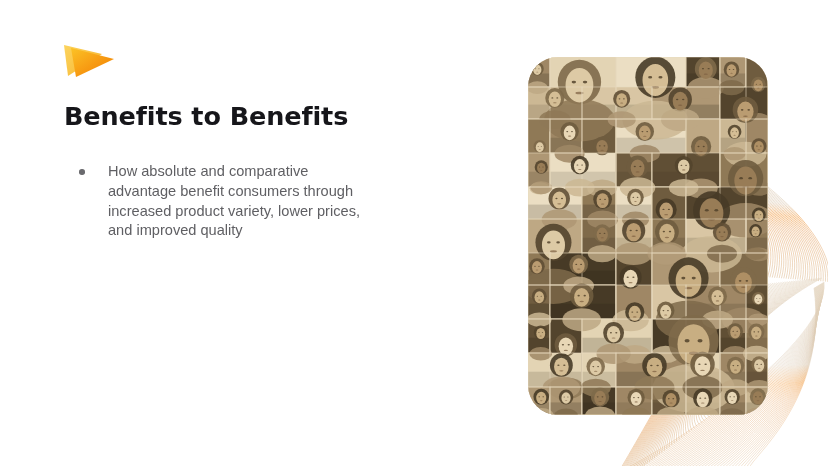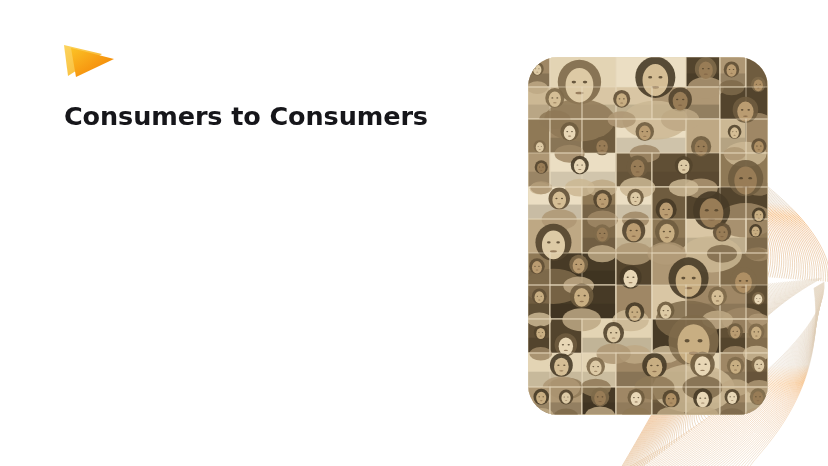--- a/index.html
+++ b/index.html
@@ -274,22 +274,28 @@
         <stop offset="55%" stop-color="#f79a12"></stop>
         <stop offset="100%" stop-color="#ef8200"></stop>
       </linearGradient>
     </defs>
 
     <path d="M2 3 L40 12 L6 34 Z" fill="url(#logoGradA)"></path>
 
     <path d="M9 6 L52 17 L14 35 Z" fill="url(#logoGradB)"></path>
   </svg>
 
-  <div id="title">Consumers to Consumers</div>
-
+  <div id="title">Benefits to Benefits</div>
+
+  <ul id="bullet-list">
+    <li class="bullet-item">
+      <span class="bullet-marker"></span>
+      <span class="bullet-text">How absolute and comparative advantage benefit consumers through increased product variety, lower prices, and improved quality</span>
+    </li>
+  </ul>
 
   <div id="photo-card">
     <svg id="collage" viewBox="0 0 240 358" preserveAspectRatio="none" aria-hidden="true">
       <defs>
         <linearGradient id="sk1" x1="0" y1="0" x2="1" y2="1">
           <stop offset="0%" stop-color="#6a5a44"></stop>
             <stop offset="100%" stop-color="#b9a versus"></stop>
         </linearGradient>
       </defs>
       <rect x="0" y="0" width="240" height="358" fill="#e8dcc4"></rect>

